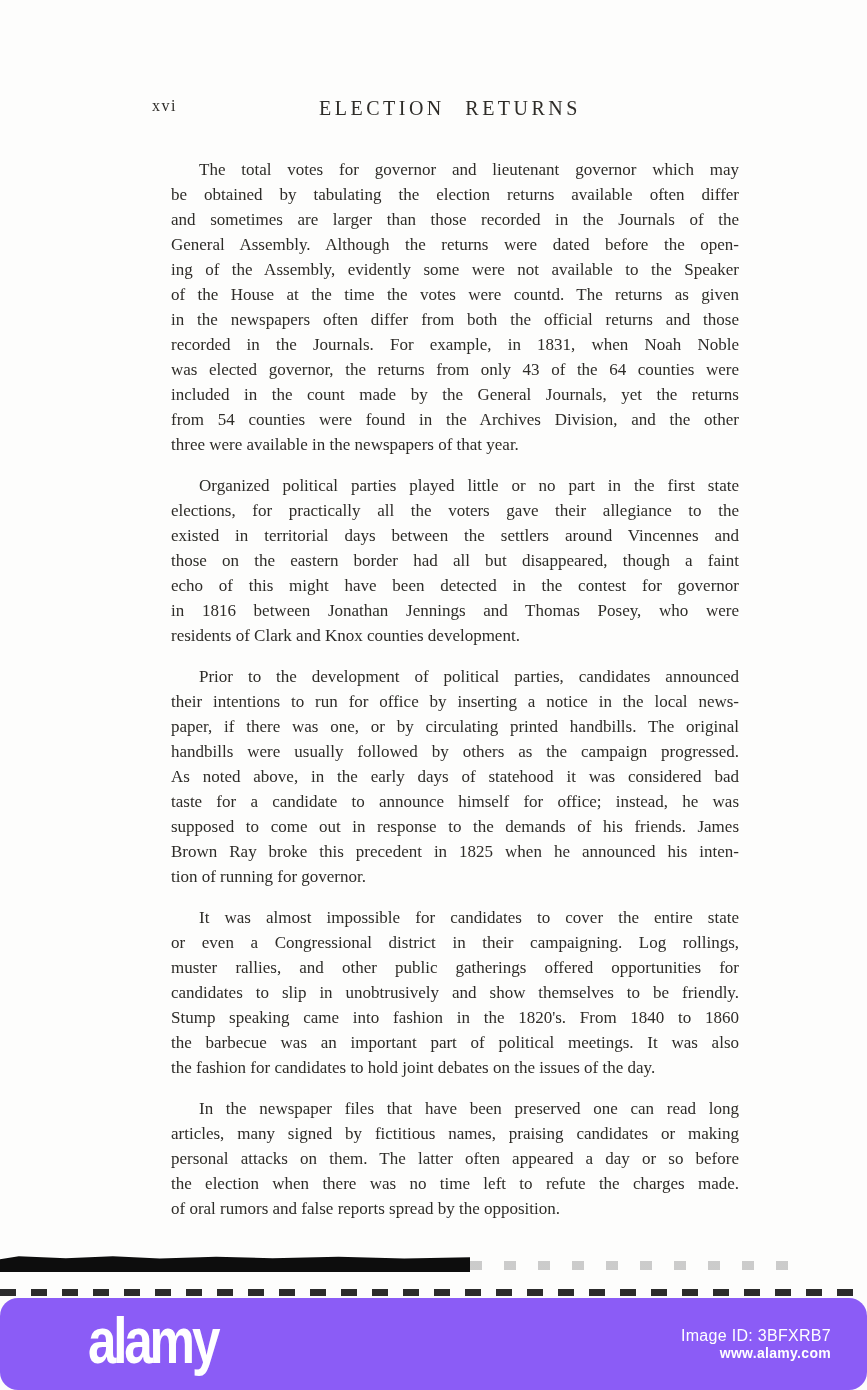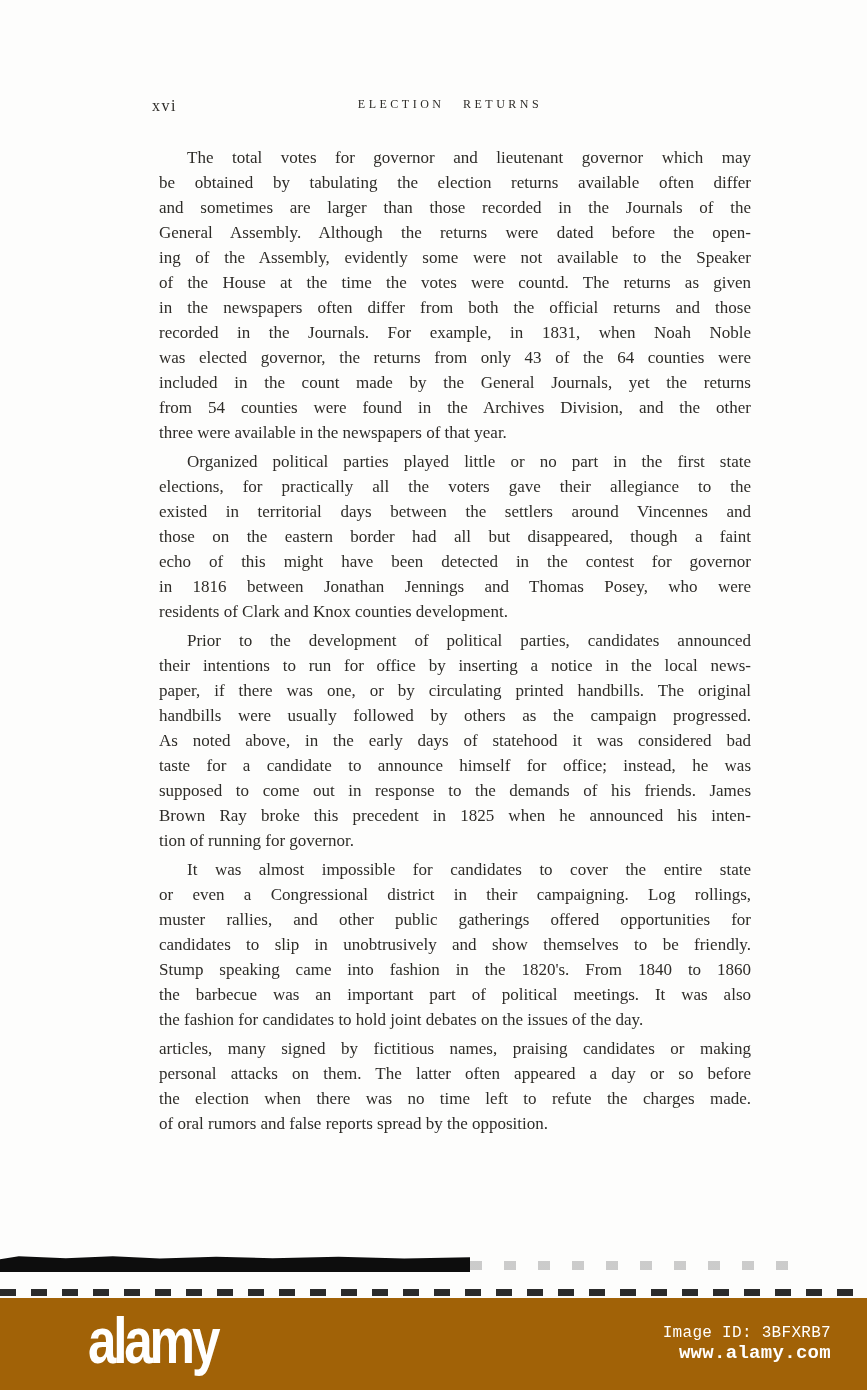--- a/index.html
+++ b/index.html
@@ -11,27 +11,27 @@
   }
   .running-head{
     position:absolute;left:150px;top:97px;width:600px;height:22px;
   }
   .page-num{
     position:absolute;left:2px;top:0;
     font-size:16px;letter-spacing:1.5px;color:#2e2c28;
   }
   .head-title{
     position:absolute;left:0;right:0;top:0;text-align:center;
-    font-size:12px;letter-spacing:3.5px;word-spacing:12px;color:#2e2c28;
+    font-size:20px;letter-spacing:3.5px;word-spacing:12px;color:#2e2c28;
   }
   .body-text{
     position:absolute;left:155px;top:141px;width:600px;
     font-size:17px;line-height:25px;
   }
-  .para{margin:4px;}
+  .para{margin:16px;}
   .line{
     text-align:justify;text-align-last:justify;
     white-space:normal;height:25px;overflow:visible;
   }
   .line.indent{text-indent:28px;}
   .line.last{text-align-last:left;}
   
   .scan-edge{
     position:absolute;left:0;top:1256px;width:470px;height:16px;
     background:#0d0d0d;
@@ -42,36 +42,36 @@
     background:repeating-linear-gradient(90deg,#8f8f8f 0 12px,transparent 12px 34px);
     opacity:.45;
   }
   .scan-dashes{
     position:absolute;left:0;top:1289px;width:867px;height:7px;
     background:repeating-linear-gradient(90deg,#141414 0 16px,transparent 16px 31px);
     opacity:.9;
   }
   .banner{
     position:absolute;left:0;top:1298px;width:867px;height:92px;
-    background:#a16207;color:#fff;
+    background:#8b5cf6;color:#fff;
     font-family:"Liberation Sans","DejaVu Sans",sans-serif;
+    border-radius:18px;
   }
   .alamy-logo{
     position:absolute;left:88px;top:50%;transform:translateY(-54%) scaleX(.8);
     transform-origin:left center;
     font-size:64px;font-weight:700;letter-spacing:-4px;line-height:1;
     color:#fff;
   }
   .banner-meta{
     position:absolute;right:36px;top:50%;transform:translateY(-50%);
     text-align:right;
-    font-family:Liberation Mono, monospace;
   }
   .image-id{font-size:16px;font-weight:400;letter-spacing:.3px;}
-  .alamy-url{font-size:19px;font-weight:700;margin-top:0;letter-spacing:.3px;}
+  .alamy-url{font-size:14px;font-weight:700;margin-top:0;letter-spacing:.3px;}
 </style>
 </head>
 <body>
 
 <div class="page">
 
   <div class="running-head">
     <span class="page-num">xvi</span>
     <span class="head-title">ELECTION RETURNS</span>
   </div>
@@ -114,20 +114,21 @@
       <div class="para">
         <div class="line indent">It was almost impossible for candidates to cover the entire state</div>
         <div class="line">or even a Congressional district in their campaigning.  Log rollings,</div>
         <div class="line">muster rallies, and other public gatherings offered opportunities for</div>
         <div class="line">candidates to slip in unobtrusively and show themselves to be friendly.</div>
         <div class="line">Stump speaking came into fashion in the 1820's.  From 1840 to 1860</div>
         <div class="line">the barbecue was an important part of political meetings.  It was also</div>
         <div class="line last">the fashion for candidates to hold joint debates on the issues of the day.</div>
       </div>
       <div class="para">
+        <div class="line indent">In the newspaper files that have been preserved one can read long</div>
         <div class="line">articles, many signed by fictitious names, praising candidates or making</div>
         <div class="line">personal attacks on them.  The latter often appeared a day or so before</div>
         <div class="line">the election when there was no time left to refute the charges made.</div>
         <div class="line last">of oral rumors and false reports spread by the opposition.</div>
       </div>
     </div>
 
   <div class="scan-edge"></div>
   <div class="scan-edge-tail"></div>
   <div class="scan-dashes"></div>

